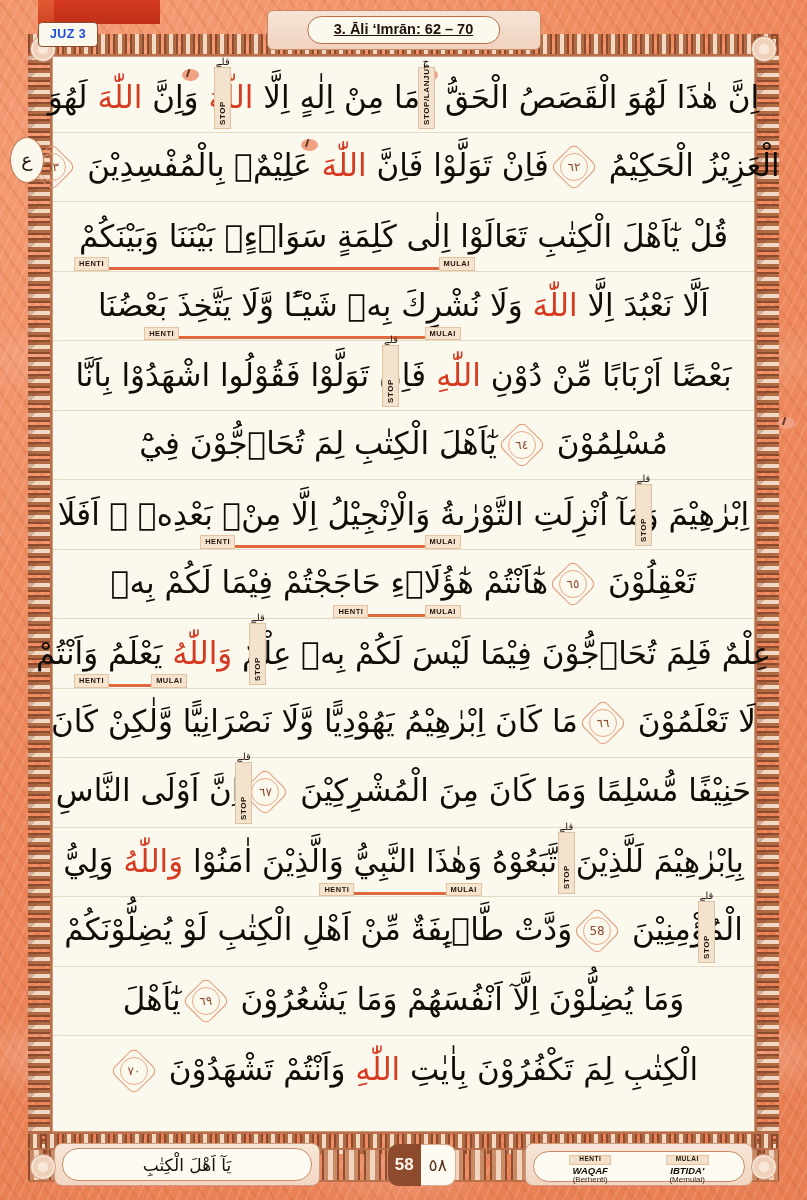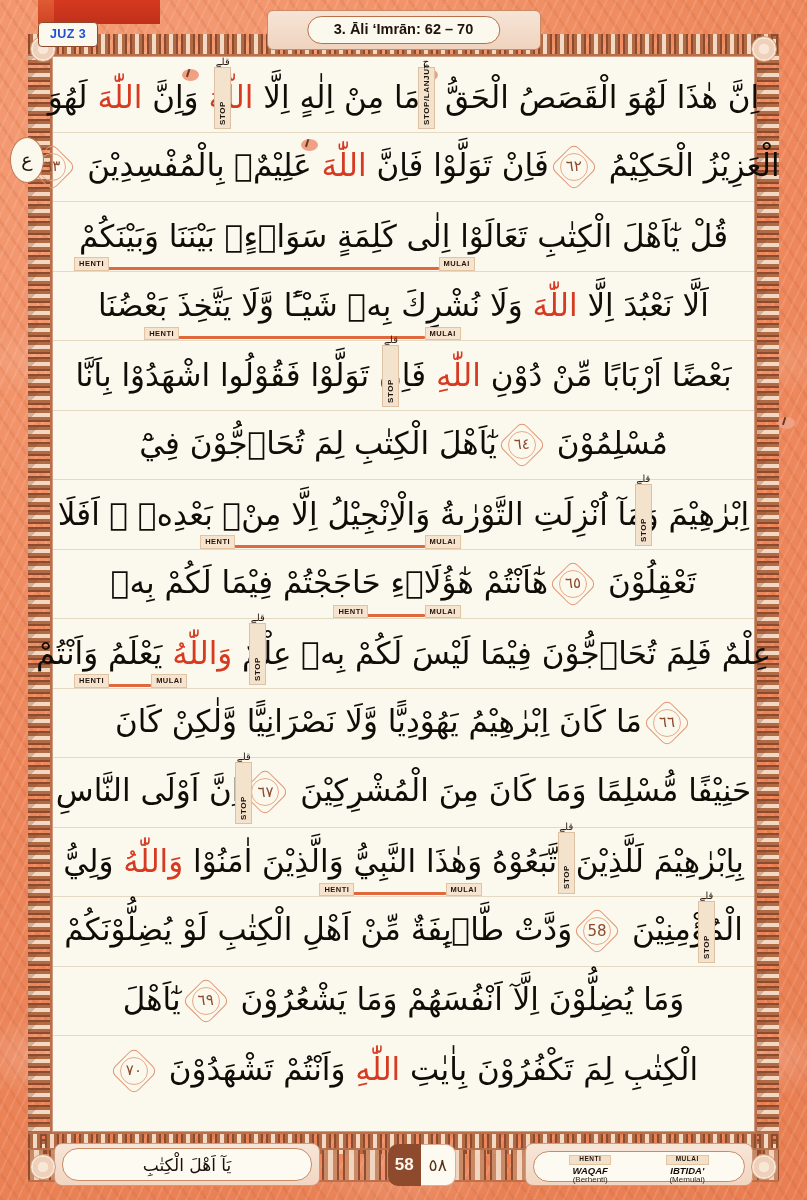--- a/index.html
+++ b/index.html
@@ -122,21 +122,21 @@
   }
   .surah-title {
     position: absolute; left: 50%; top: 16px;
     transform: translateX(-50%);
     z-index: 6;
     background: #fbf8ee;
     border: 1.5px solid #b9704a;
     border-radius: 16px;
     padding: 4px 26px 6px;
     font-size: 14.5px; font-weight: bold;
-    color: #20120c; white-space: nowrap;
+    color: #20120c; white-space: nowrap; text-decoration: underline;
   }
   .surah-title-frame {
     position: absolute; left: 50%; top: 10px;
     transform: translateX(-50%);
     width: 274px; height: 40px;
     border: 1.5px solid #c98a66;
     border-radius: 6px;
     background: linear-gradient(180deg,#f6e4d6,#f0d3bf);
     z-index: 5;
   }
@@ -191,21 +191,21 @@
 
   
   .ayah-num {
     display: inline-flex;
     align-items: center; justify-content: center;
     width: 40px; height: 40px;
     margin: 0 5px;
     vertical-align: middle;
     position: relative;
     font-family: "DejaVu Sans", sans-serif;
-    font-size: 15px;
+    font-size: 12px;
     color: #8d4a2c;
   }
   .ayah-num::before {
     content: "";
     position: absolute; inset: 3px;
     border: 1.5px solid #e09670;
     transform: rotate(45deg);
     border-radius: 7px;
   }
   .ayah-num::after {
@@ -487,21 +487,21 @@
           <div class="aya"><span>عِلْمٌ فَلِمَ تُحَاۤجُّوْنَ فِيْمَا لَيْسَ لَكُمْ بِهٖ عِلْمٌ</span> <span class="lafz">وَاللّٰهُ</span> <span>يَعْلَمُ وَاَنْتُمْ</span> </div>
           <div class="vtag" style="left: 28%;">
             <div class="sym">قلے</div>
             <div class="vtxt">STOP</div>
           </div>
           <div class="hm-bar" style="left: 3%; right: 86%;"></div>
           <div class="hm-tag" style="left: 3%;">HENTI</div>
           <div class="hm-tag" style="left: 14%;">MULAI</div>
         </div>
         <div class="line">
-          <div class="aya"> <span class="ayah-num">
+          <div class="aya"><span>لَا تَعْلَمُوْنَ</span> <span class="ayah-num">
               <span>٦٦</span>
             </span><span>مَا كَانَ اِبْرٰهِيْمُ يَهُوْدِيًّا وَّلَا نَصْرَانِيًّا وَّلٰكِنْ كَانَ</span> </div>
         </div>
         <div class="line">
           <div class="aya"><span>حَنِيْفًا مُّسْلِمًا</span> <span>وَمَا كَانَ مِنَ الْمُشْرِكِيْنَ</span> <span class="ayah-num">
               <span>٦٧</span>
             </span><span>اِنَّ اَوْلَى النَّاسِ</span> </div>
           <div class="vtag" style="left: 26%;">
             <div class="sym">قلے</div>
             <div class="vtxt">STOP</div>

